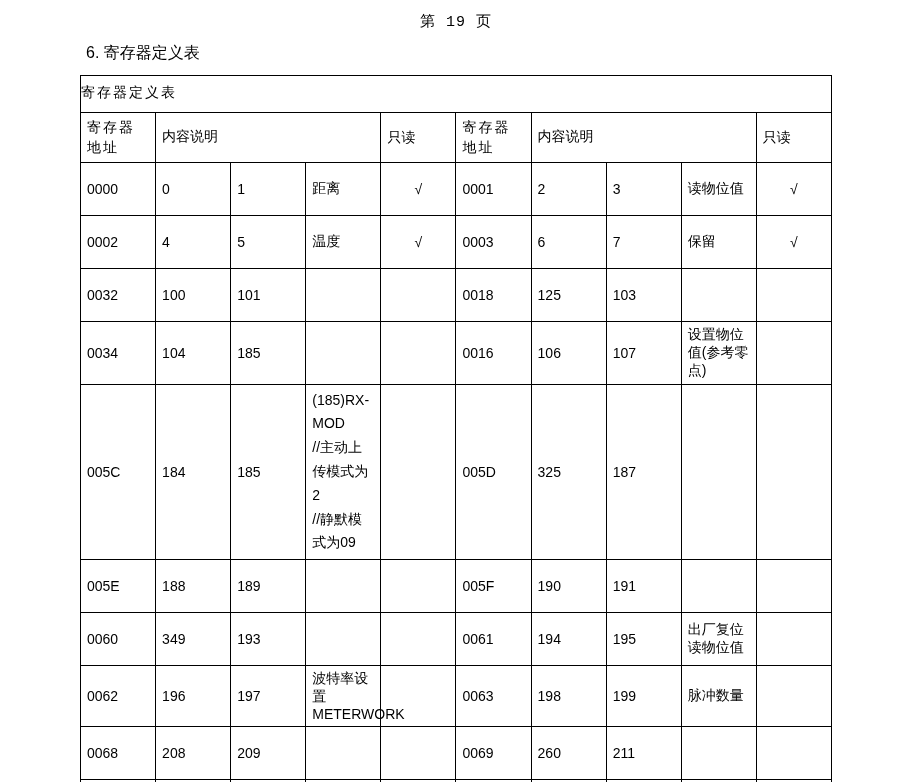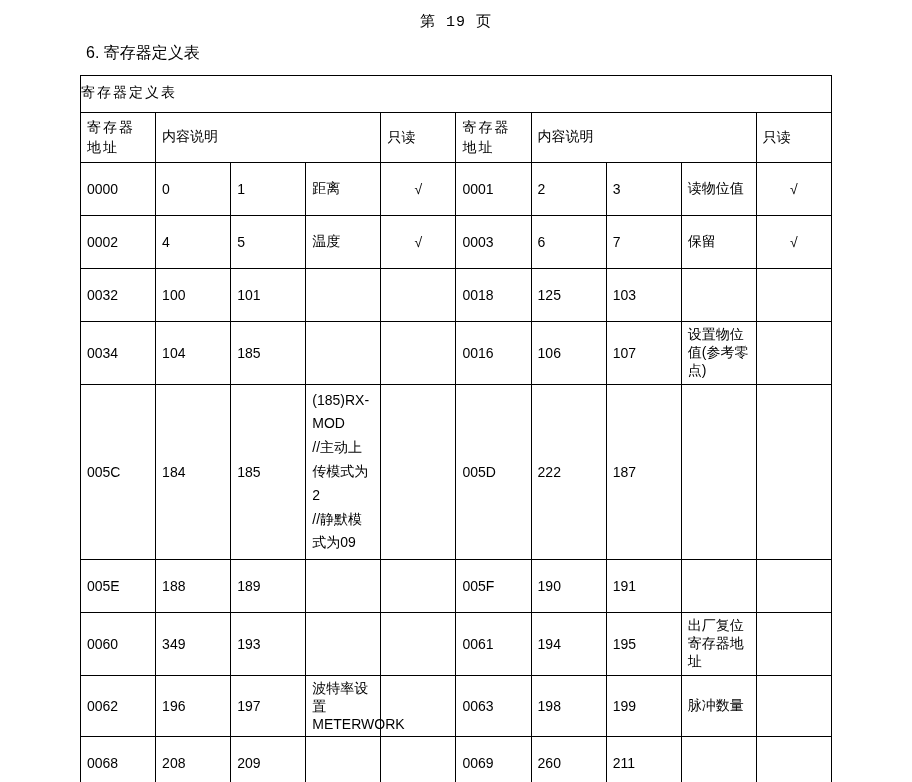--- a/index.html
+++ b/index.html
@@ -157,21 +157,21 @@
 
       <tr>
         <td class="col-addr">005C</td>
         <td class="col-num">184</td>
         <td class="col-num">185</td>
         <td class="cell-multiline">(185)RX-MOD
 //主动上传模式为2
 //静默模式为09</td>
         <td class="col-ro chk"></td>
         <td class="col-addr">005D</td>
-        <td class="col-num">222</td>
+        <td class="col-num">325</td>
         <td class="col-num">187</td>
         <td></td>
         <td class="col-ro chk"></td>
       </tr>
 
       <tr class="row-tall">
         <td class="col-addr">005E</td>
         <td class="col-num">188</td>
         <td class="col-num">189</td>
         <td></td>
@@ -185,21 +185,21 @@
 
       <tr class="row-tall">
         <td class="col-addr">0060</td>
         <td class="col-num">349</td>
         <td class="col-num">193</td>
         <td></td>
         <td class="col-ro chk"></td>
         <td class="col-addr">0061</td>
         <td class="col-num">194</td>
         <td class="col-num">195</td>
-        <td>出厂复位   寄存器地址</td>
+        <td>出厂复位   读物位值</td>
         <td class="col-ro chk"></td>
       </tr>
 
       <tr class="row-tall">
         <td class="col-addr">0062</td>
         <td class="col-num">196</td>
         <td class="col-num">197</td>
         <td>波特率设置 METERWORK</td>
         <td class="col-ro chk"></td>
         <td class="col-addr">0063</td>

